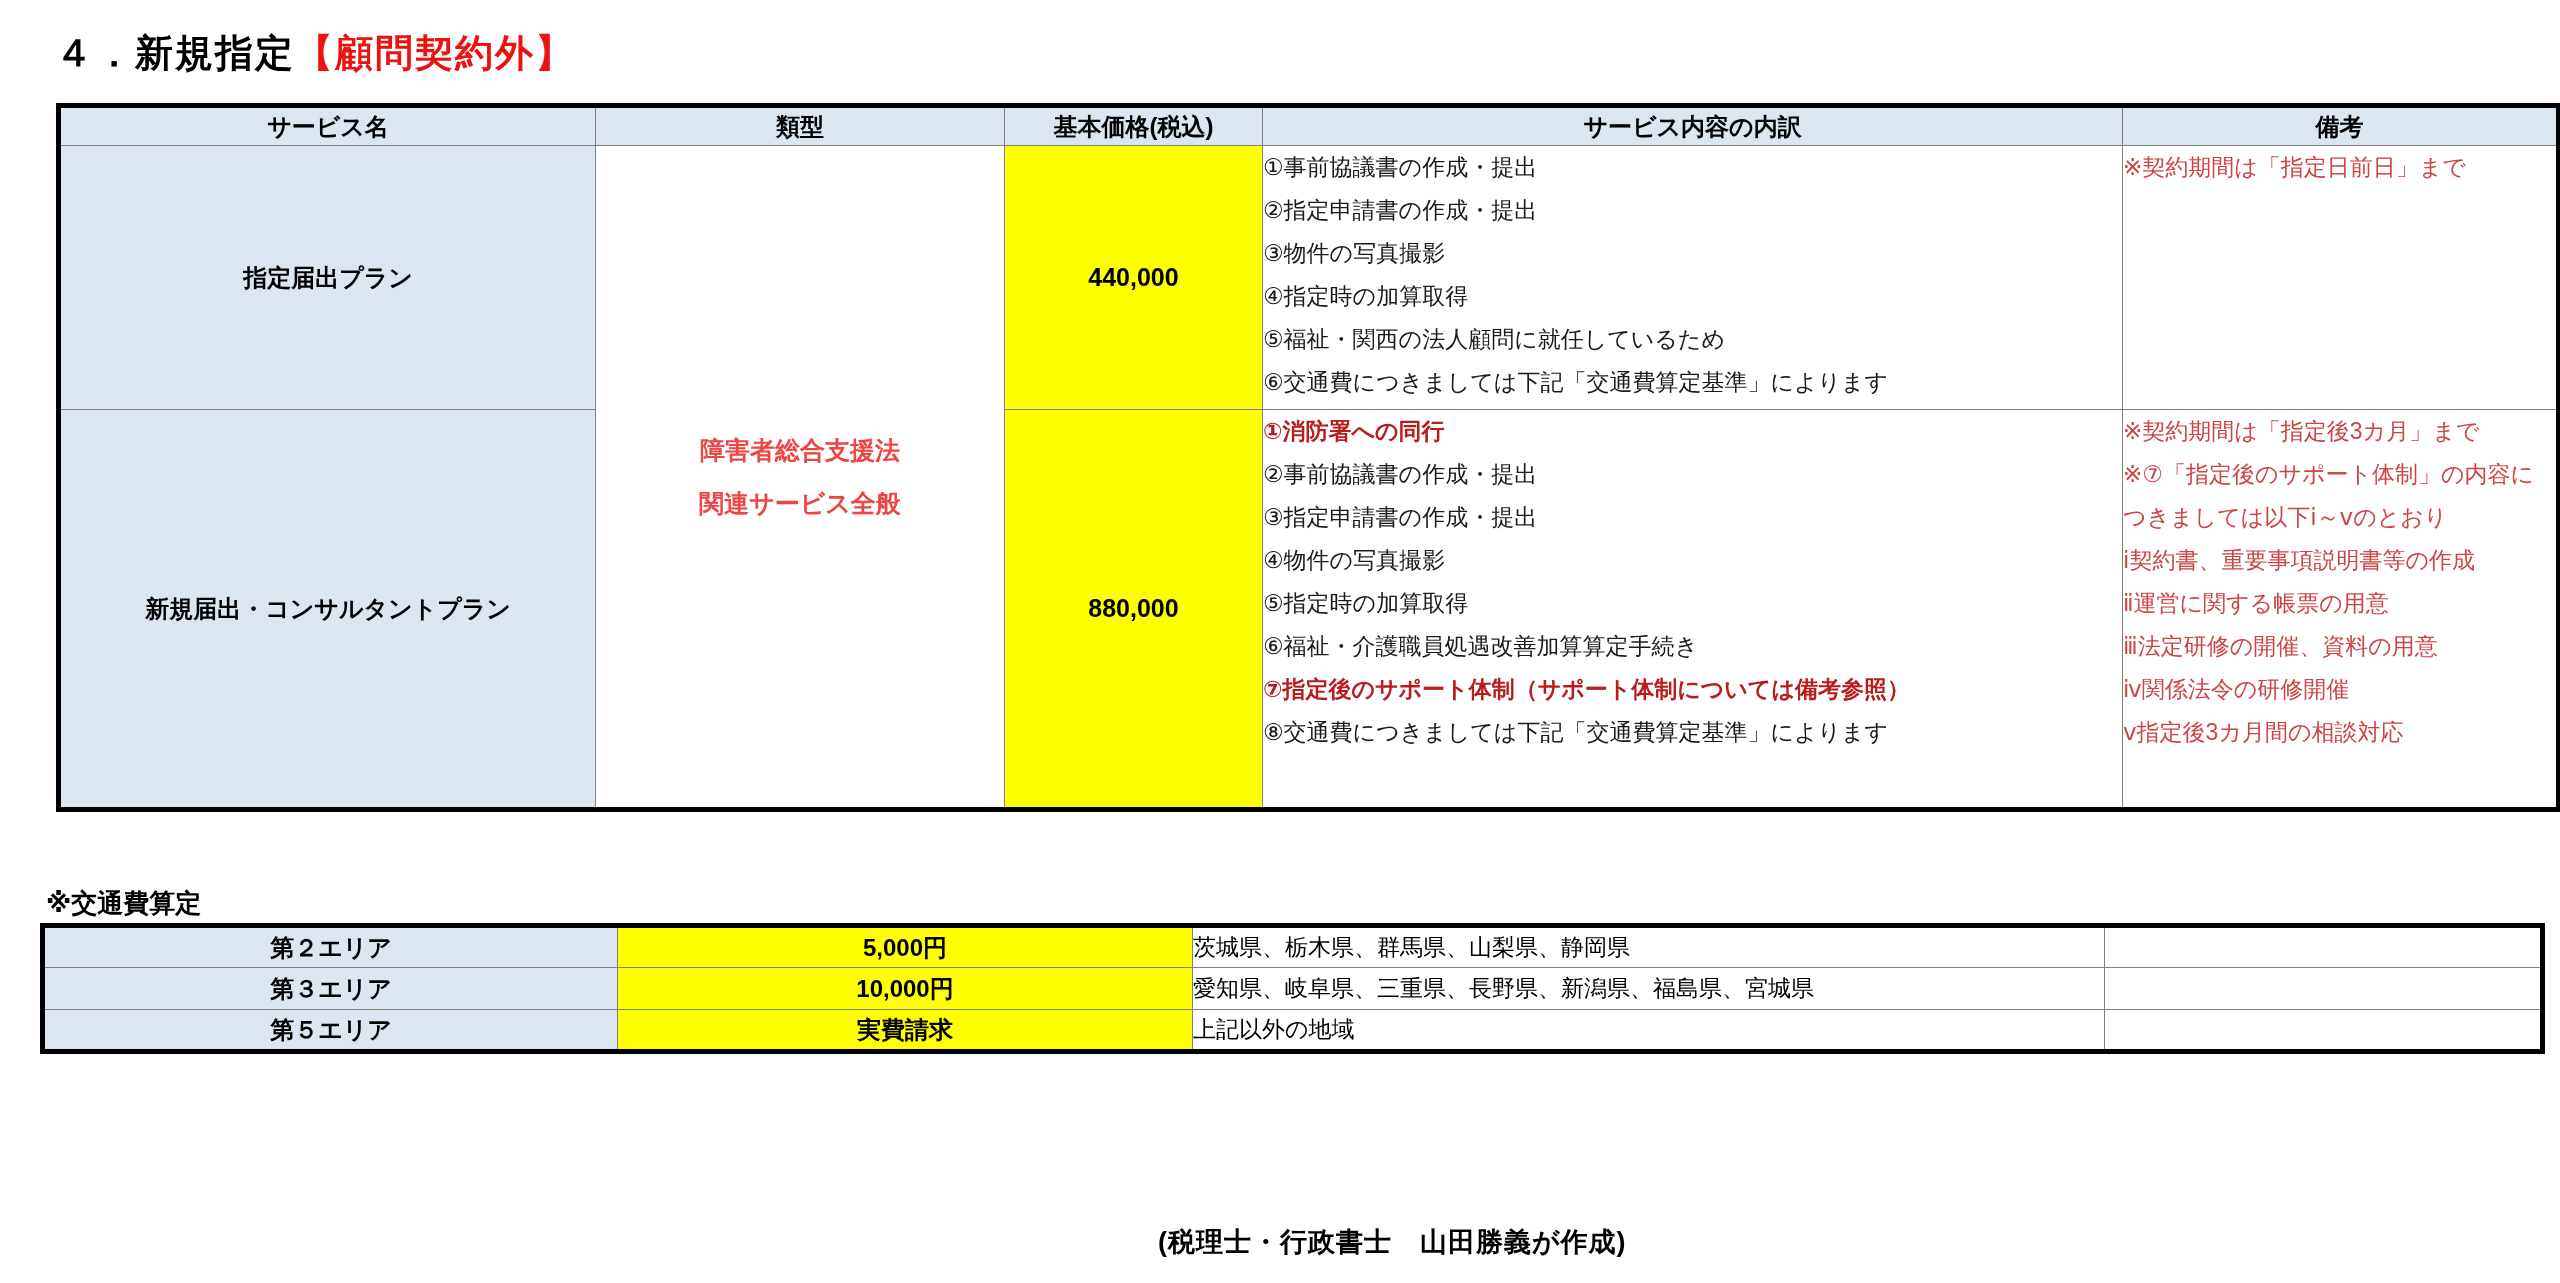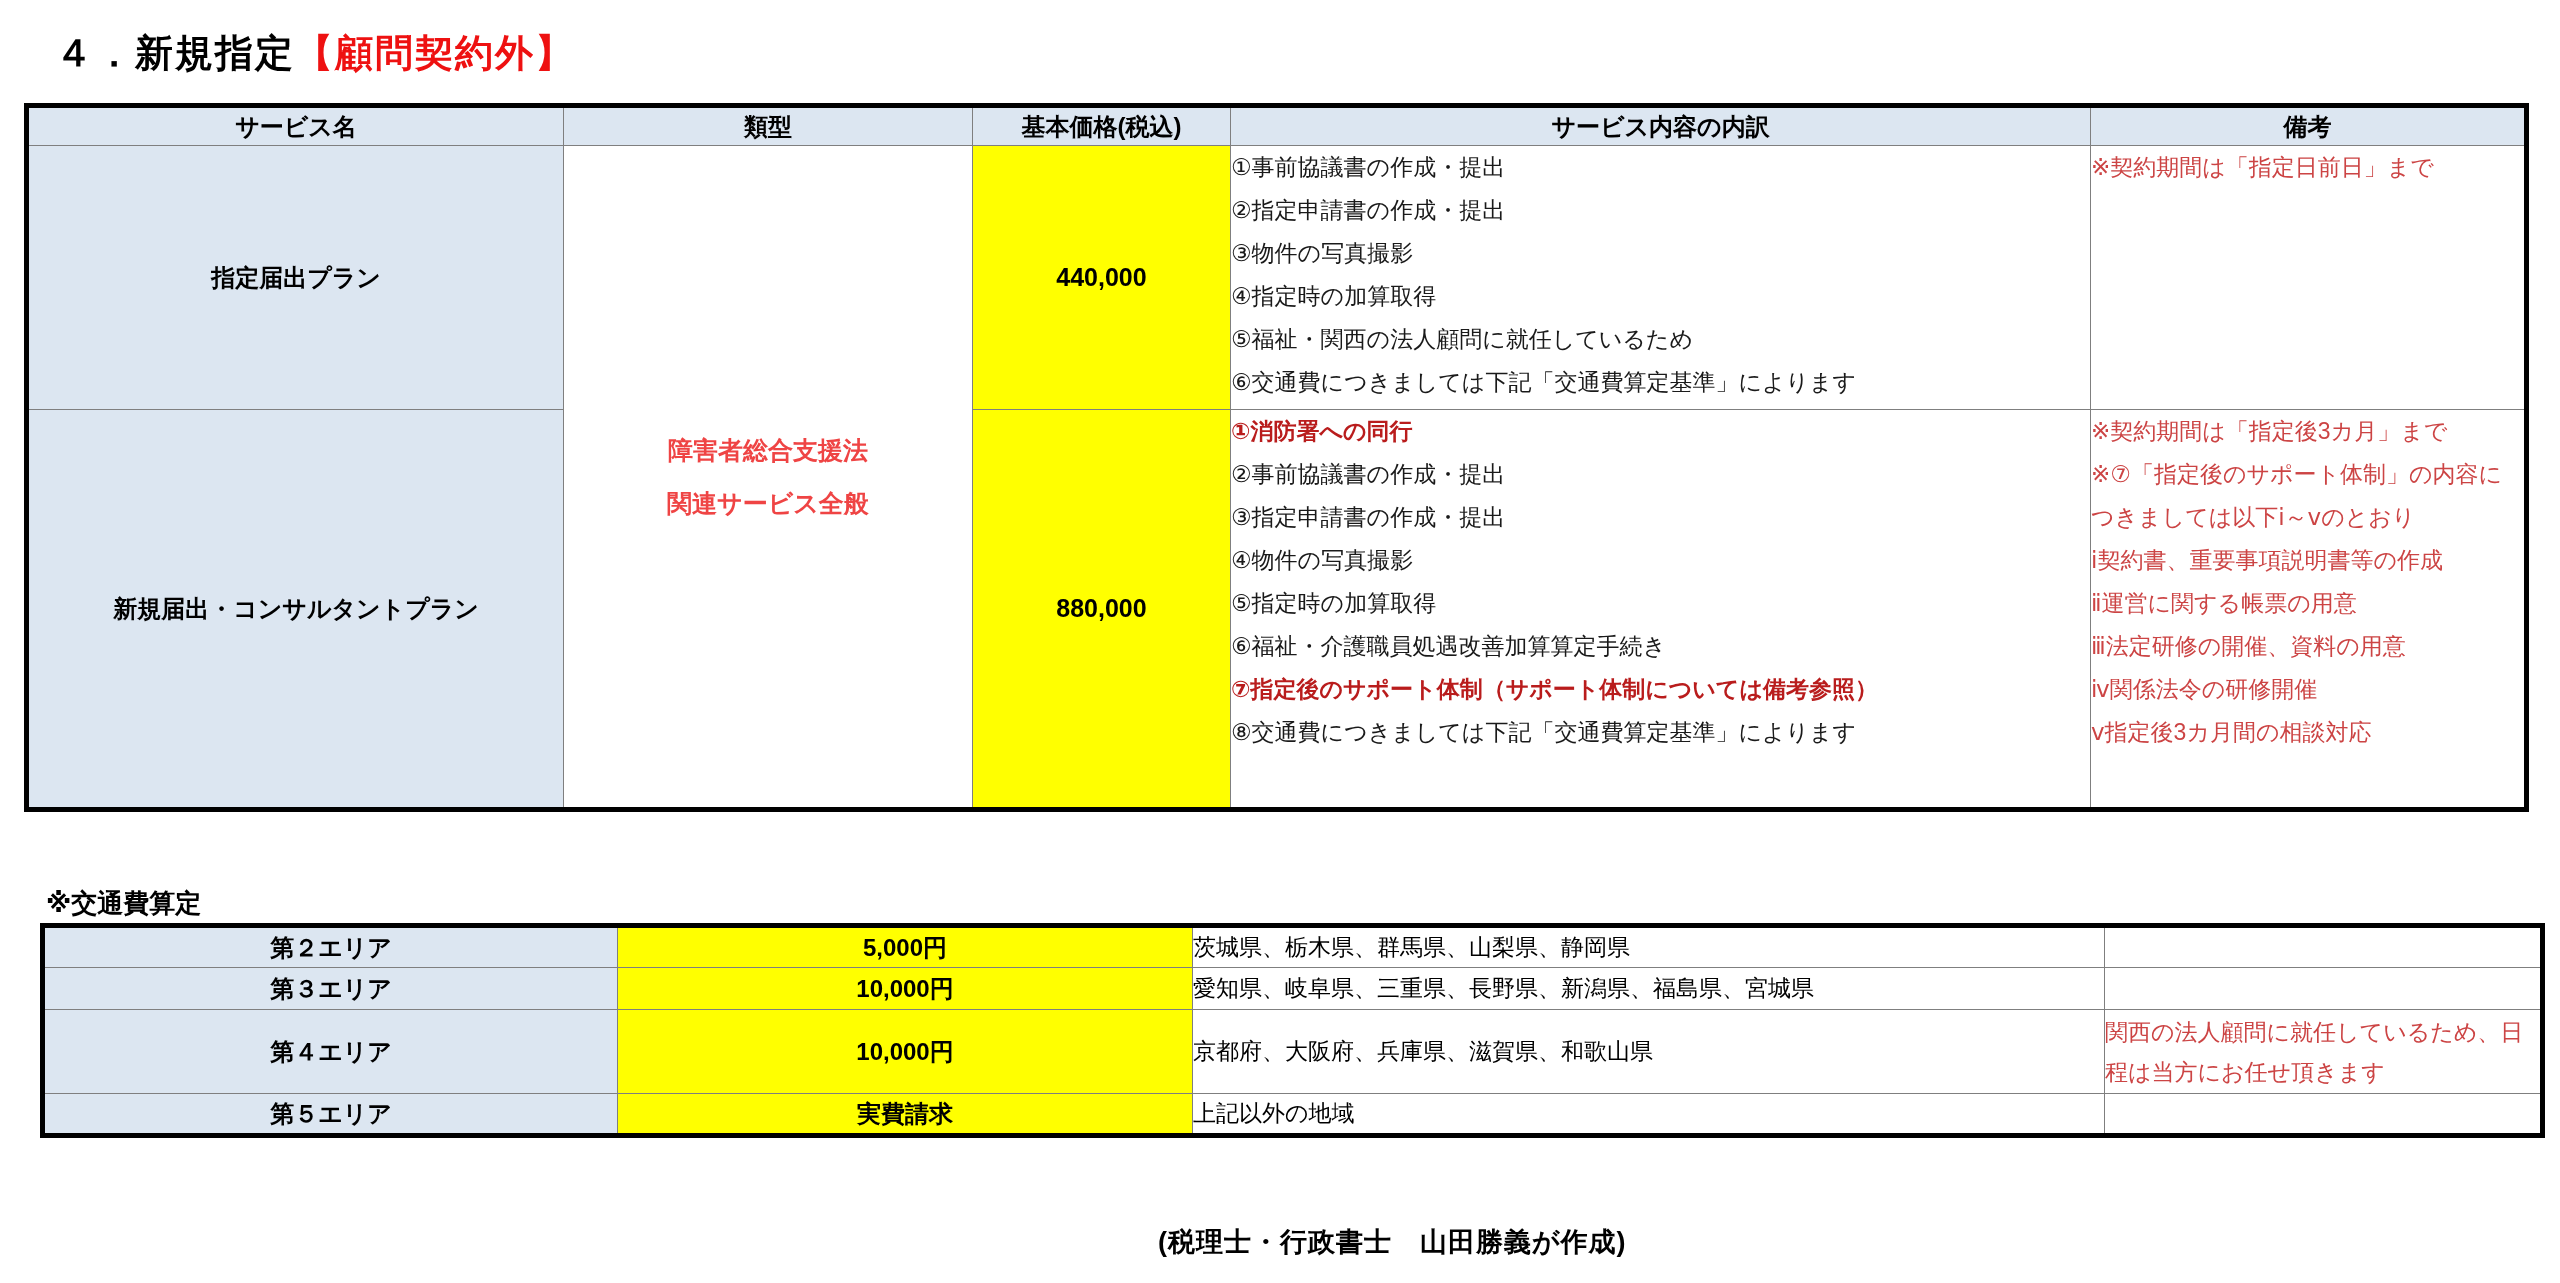--- a/index.html
+++ b/index.html
@@ -33,21 +33,21 @@
   .items-cell .li{font-size:23px;line-height:43px;white-space:nowrap;color:#1a1a1a;}
   .items-cell .li.em{color:#b91c1c;font-weight:bold;}
   .notes-cell{vertical-align:top;padding:4px 8px 0 10px;}
   .notes-cell .li{font-size:23px;line-height:43px;color:#cc4444;}
   .fee-cell{font-weight:bold;font-size:24px;text-align:center;vertical-align:middle;}
   .area-cell{font-weight:bold;font-size:24px;text-align:center;vertical-align:middle;}
   .pref-cell{font-size:23px;text-align:left;vertical-align:middle;padding:0 0 0 10px;white-space:nowrap;}
   .note2-cell{font-size:23px;color:#cc4444;vertical-align:middle;padding:2px 8px;line-height:40px;}
 
   
-  #service-table{left:24px;top:103px;width:2500px;padding-left:42px;}
+  #service-table{left:56px;top:103px;width:2500px;padding-left:42px;}
   #service-table tr.hrow{height:40px;}
   #service-table tr.r1{height:264px;}
   #service-table tr.r2{height:400px;}
 
   
   #transport-label{left:46px;top:886px;font-size:26px;font-weight:bold;}
   #transport-table{left:40px;top:923px;width:2500px;}
   #transport-table tr.hrow{height:43px;}
   #transport-table tr.drow{height:42px;}
   #transport-table tr.tall{height:84px;}
@@ -138,26 +138,20 @@
     <td class="fee-cell bg-yellow">5,000円</td>
     <td class="pref-cell">茨城県、栃木県、群馬県、山梨県、静岡県</td>
     <td class="note2-cell"></td>
   </tr>
   <tr class="drow">
     <td class="area-cell bg-blue">第３エリア</td>
     <td class="fee-cell bg-yellow">10,000円</td>
     <td class="pref-cell">愛知県、岐阜県、三重県、長野県、新潟県、福島県、宮城県</td>
     <td class="note2-cell"></td>
   </tr>
-  <tr class="tall">
-    <td class="area-cell bg-blue">第４エリア</td>
-    <td class="fee-cell bg-yellow">10,000円</td>
-    <td class="pref-cell">京都府、大阪府、兵庫県、滋賀県、和歌山県</td>
-    <td class="note2-cell">関西の法人顧問に就任しているため、日程は当方にお任せ頂きます</td>
-  </tr>
   <tr class="drow">
     <td class="area-cell bg-blue">第５エリア</td>
     <td class="fee-cell bg-yellow">実費請求</td>
     <td class="pref-cell">上記以外の地域</td>
     <td class="note2-cell"></td>
   </tr>
 </tbody>
   </table>
 
 <div class="abs" id="footer-note">(税理士・行政書士　山田勝義が作成)</div>

